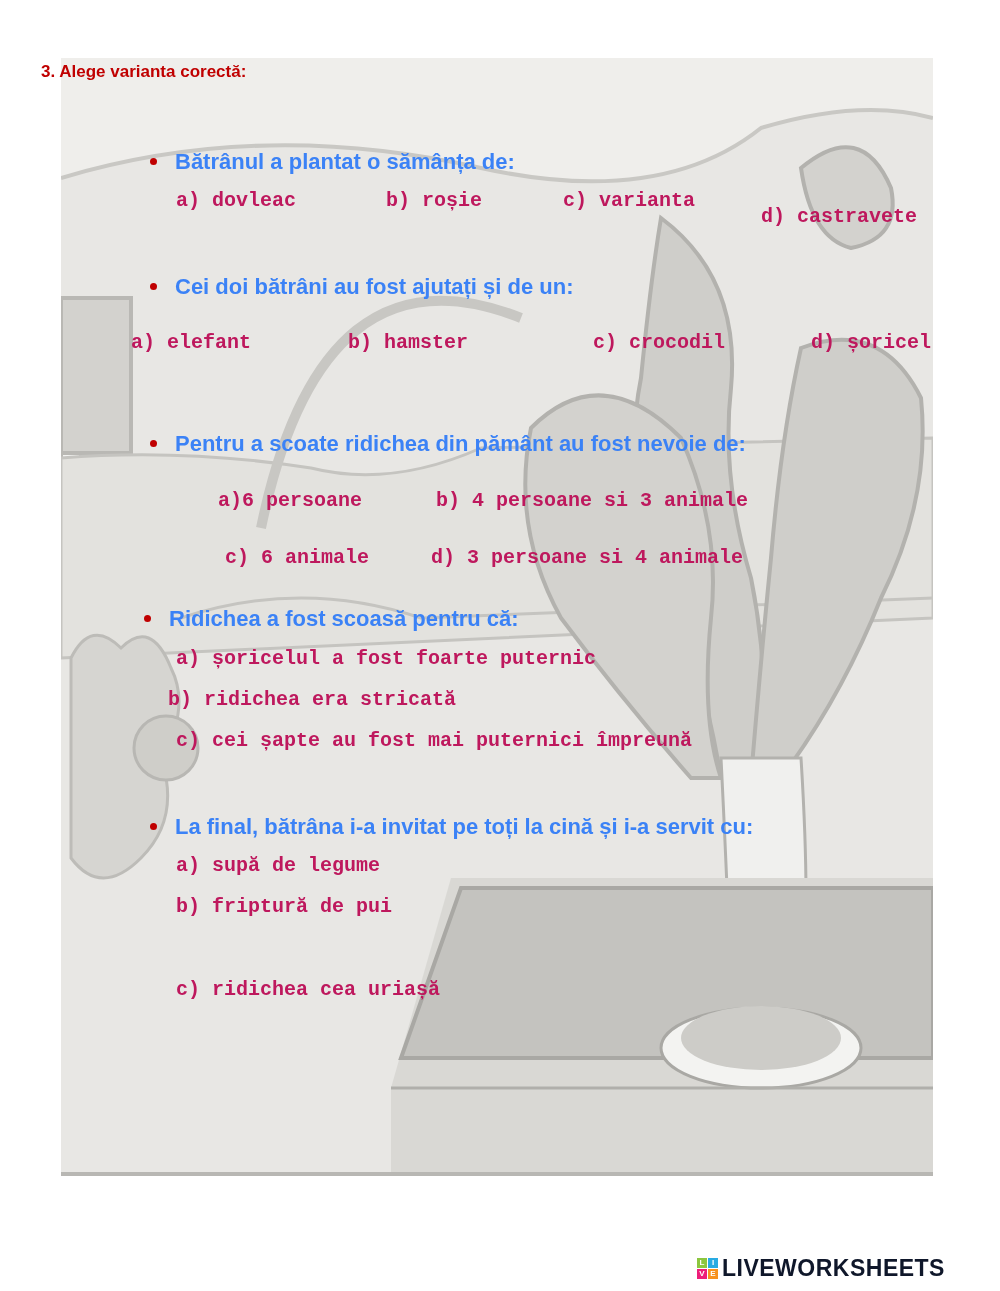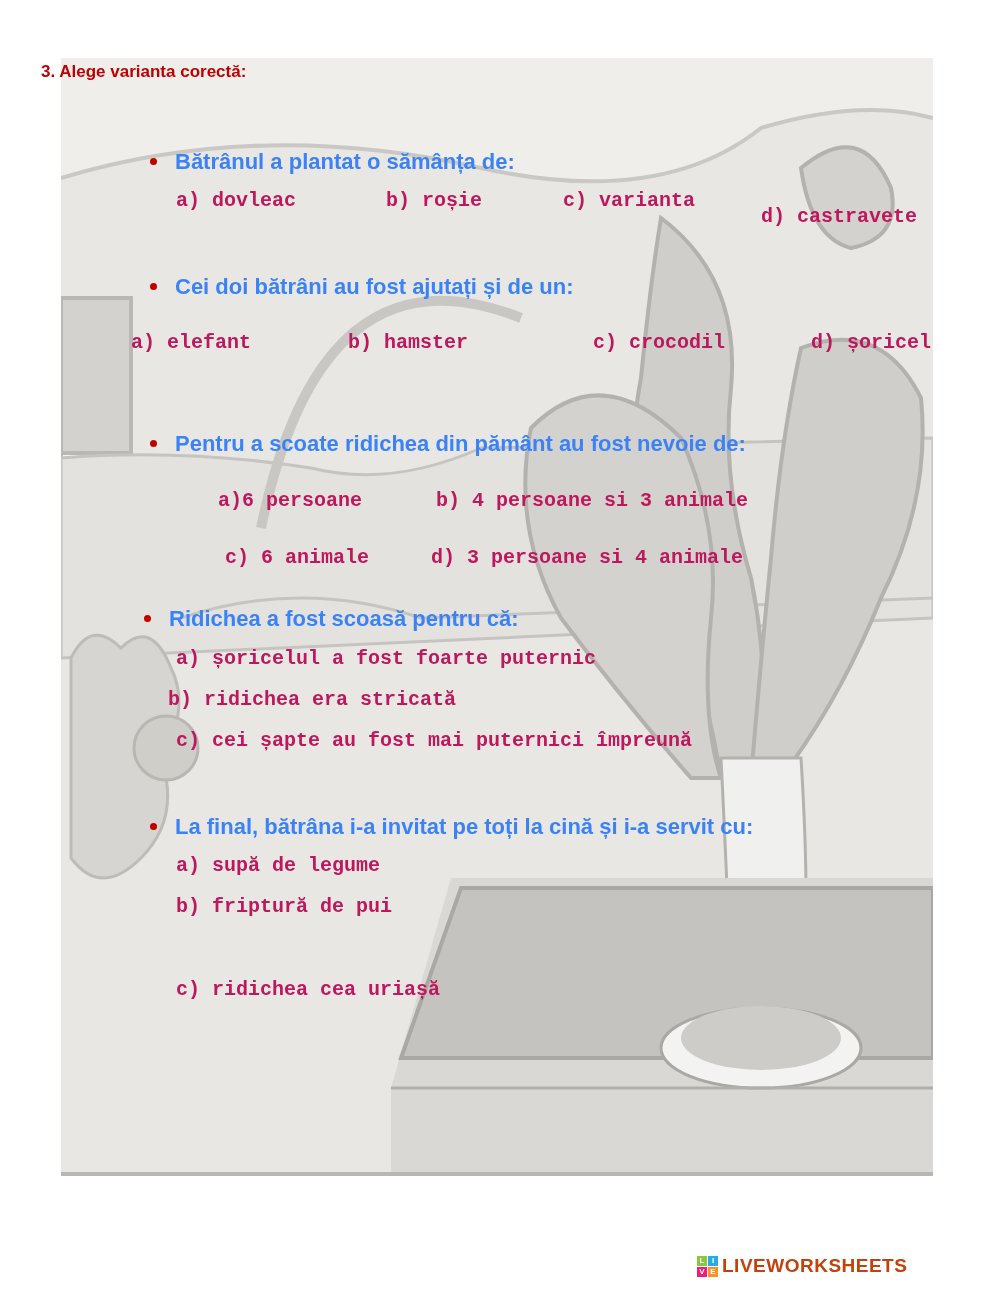--- a/index.html
+++ b/index.html
@@ -7,21 +7,21 @@
          font-family: "Liberation Sans", "DejaVu Sans", sans-serif; }
   .bg { position: absolute; left: 61px; top: 58px; width: 872px; height: 1118px; }
   .title { position: absolute; left: 41px; top: 62px; font-size: 17px; font-weight: bold; color: #c00000; white-space: nowrap; }
   .q { position: absolute; font-size: 22px; font-weight: bold; color: #3b82f6; white-space: nowrap; }
   .q .bullet { display: inline-block; width: 7px; height: 7px; border-radius: 50%; background: #c00000;
                vertical-align: middle; margin-right: 18px; position: relative; top: -2px; }
   .opt { position: absolute; font-size: 20px; font-weight: bold; color: #be185d; white-space: nowrap; font-family: Liberation Mono, monospace; }
   .logo { position: absolute; left: 697px; top: 1255px; display: flex; align-items: center; }
   .logo-mark { display: grid; grid-template-columns: 10px 10px; grid-template-rows: 10px 10px; gap: 1px; margin-right: 4px; }
   .logo-mark span { font-size: 8px; font-weight: bold; color: #fff; display: flex; align-items: center; justify-content: center; line-height: 1; }
-  .logo-text { font-size: 19px; font-weight: bold; color: #c2410c; letter-spacing: 0.5px; }
+  .logo-text { font-size: 23px; font-weight: bold; color: #0f172a; letter-spacing: 0.5px; }
 </style>
 </head>
 <body>
 
 <svg class="bg" viewBox="0 0 872 1118" xmlns="http://www.w3.org/2000/svg">
   <rect x="0" y="0" width="872" height="1118" fill="#e8e7e4"></rect>
 
   <path d="M0 120 Q200 60 420 110 Q600 150 700 70 Q800 40 872 60 L872 0 L0 0 Z" fill="#efeeeb"></path>
   <path d="M0 120 Q200 60 420 110 Q600 150 700 70 Q800 40 872 60" stroke="#c9c8c4" stroke-width="4" fill="none"></path>
 

